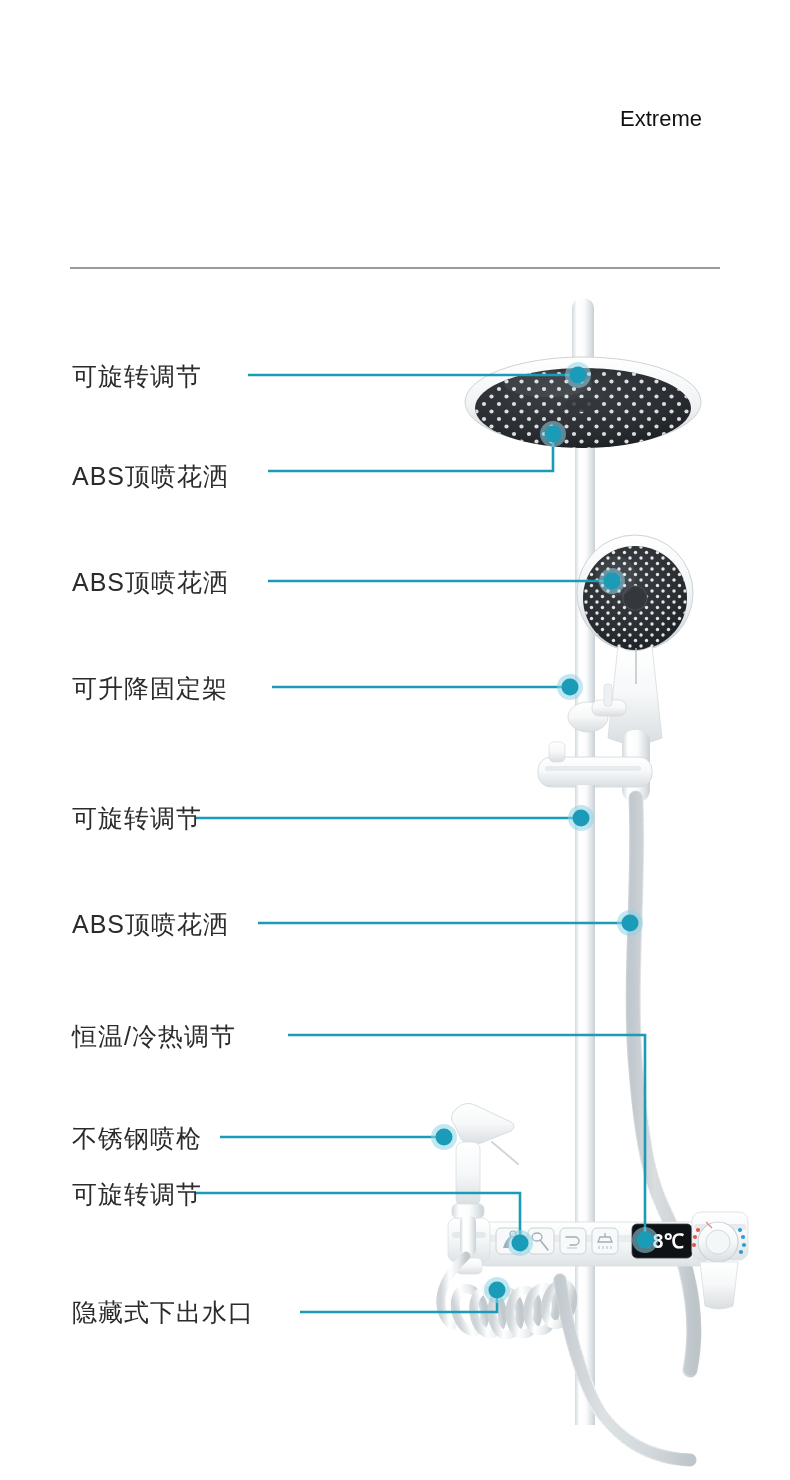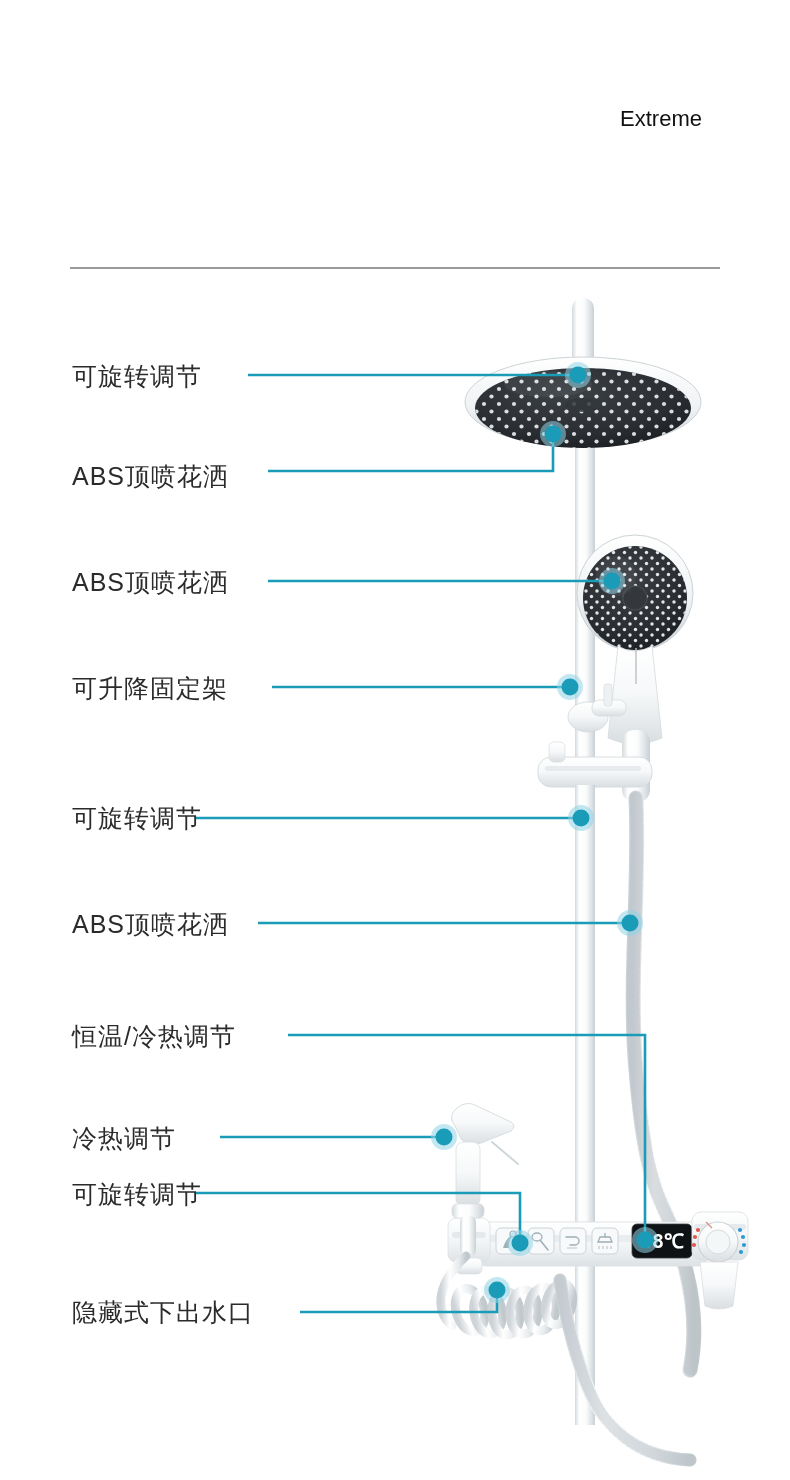--- a/index.html
+++ b/index.html
@@ -295,18 +295,18 @@
   </div>
 
   <div>
     <div class="callout-label" style="left:72px;top:360px">可旋转调节</div>
     <div class="callout-label" style="left:72px;top:460px">ABS顶喷花洒</div>
     <div class="callout-label" style="left:72px;top:566px">ABS顶喷花洒</div>
     <div class="callout-label" style="left:72px;top:672px">可升降固定架</div>
     <div class="callout-label" style="left:72px;top:802px">可旋转调节</div>
     <div class="callout-label" style="left:72px;top:908px">ABS顶喷花洒</div>
     <div class="callout-label" style="left:72px;top:1020px">恒温/冷热调节</div>
-    <div class="callout-label" style="left:72px;top:1122px">冷热调节</div>
+    <div class="callout-label" style="left:72px;top:1122px">不锈钢喷枪</div>
     <div class="callout-label" style="left:72px;top:1178px">可旋转调节</div>
     <div class="callout-label" style="left:72px;top:1296px">隐藏式下出水口</div>
   </div>
 
 </div>
 
 </body></html>

